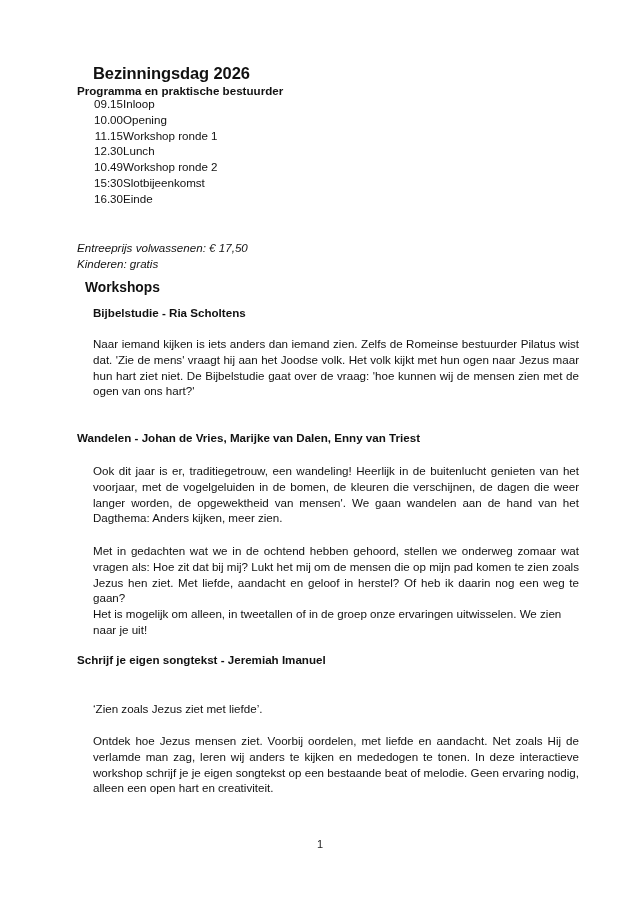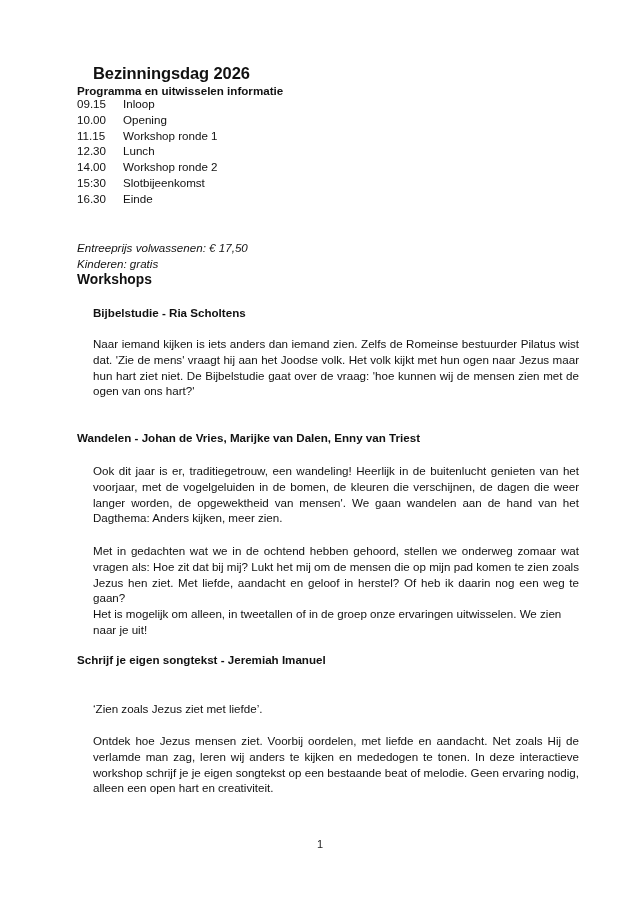--- a/index.html
+++ b/index.html
@@ -48,36 +48,37 @@
       font-size: 11.6px;
     }
     .program li {
       height: 15.8px;
       line-height: 15.8px;
       display: flex;
     }
     .program .time {
       width: 46px;
       display: inline-block;
+      text-align: right;
     }
     .price {
       position: absolute;
       top: 240px;
       left: 0;
       font-size: 11.6px;
       font-style: italic;
       line-height: 15.8px;
     }
     .section-title {
       position: absolute;
       top: 272px;
       left: 0;
       font-size: 13.8px;
       font-weight: bold;
-      margin: 0;
+      margin: 8px;
     }
     .para {
       position: absolute;
       left: 0;
       width: 486px;
       font-size: 11.6px;
       line-height: 15.8px;
       margin: 16px;
       text-align: justify;
     }
@@ -94,41 +95,41 @@
       color: #222;
     }
   </style>
 </head>
 <body>
 
 <div class="page">
 
   <h1 class="title">Bezinningsdag 2026</h1>
 
-  <h2 class="subhead" style="top:84px;">Programma en uitwisselen informatie</h2>
+  <h2 class="subhead" style="top:84px;">Programma en praktische bestuurder</h2>
 
   <ul class="program">
     <li>
       <span class="time">09.15</span>
       <span>Inloop</span>
     </li>
     <li>
       <span class="time">10.00</span>
       <span>Opening</span>
     </li>
     <li>
       <span class="time">11.15</span>
       <span>Workshop ronde 1</span>
     </li>
     <li>
       <span class="time">12.30</span>
       <span>Lunch</span>
     </li>
     <li>
-      <span class="time">14.00</span>
+      <span class="time">10.49</span>
       <span>Workshop ronde 2</span>
     </li>
     <li>
       <span class="time">15:30</span>
       <span>Slotbijeenkomst</span>
     </li>
     <li>
       <span class="time">16.30</span>
       <span>Einde</span>
     </li>

